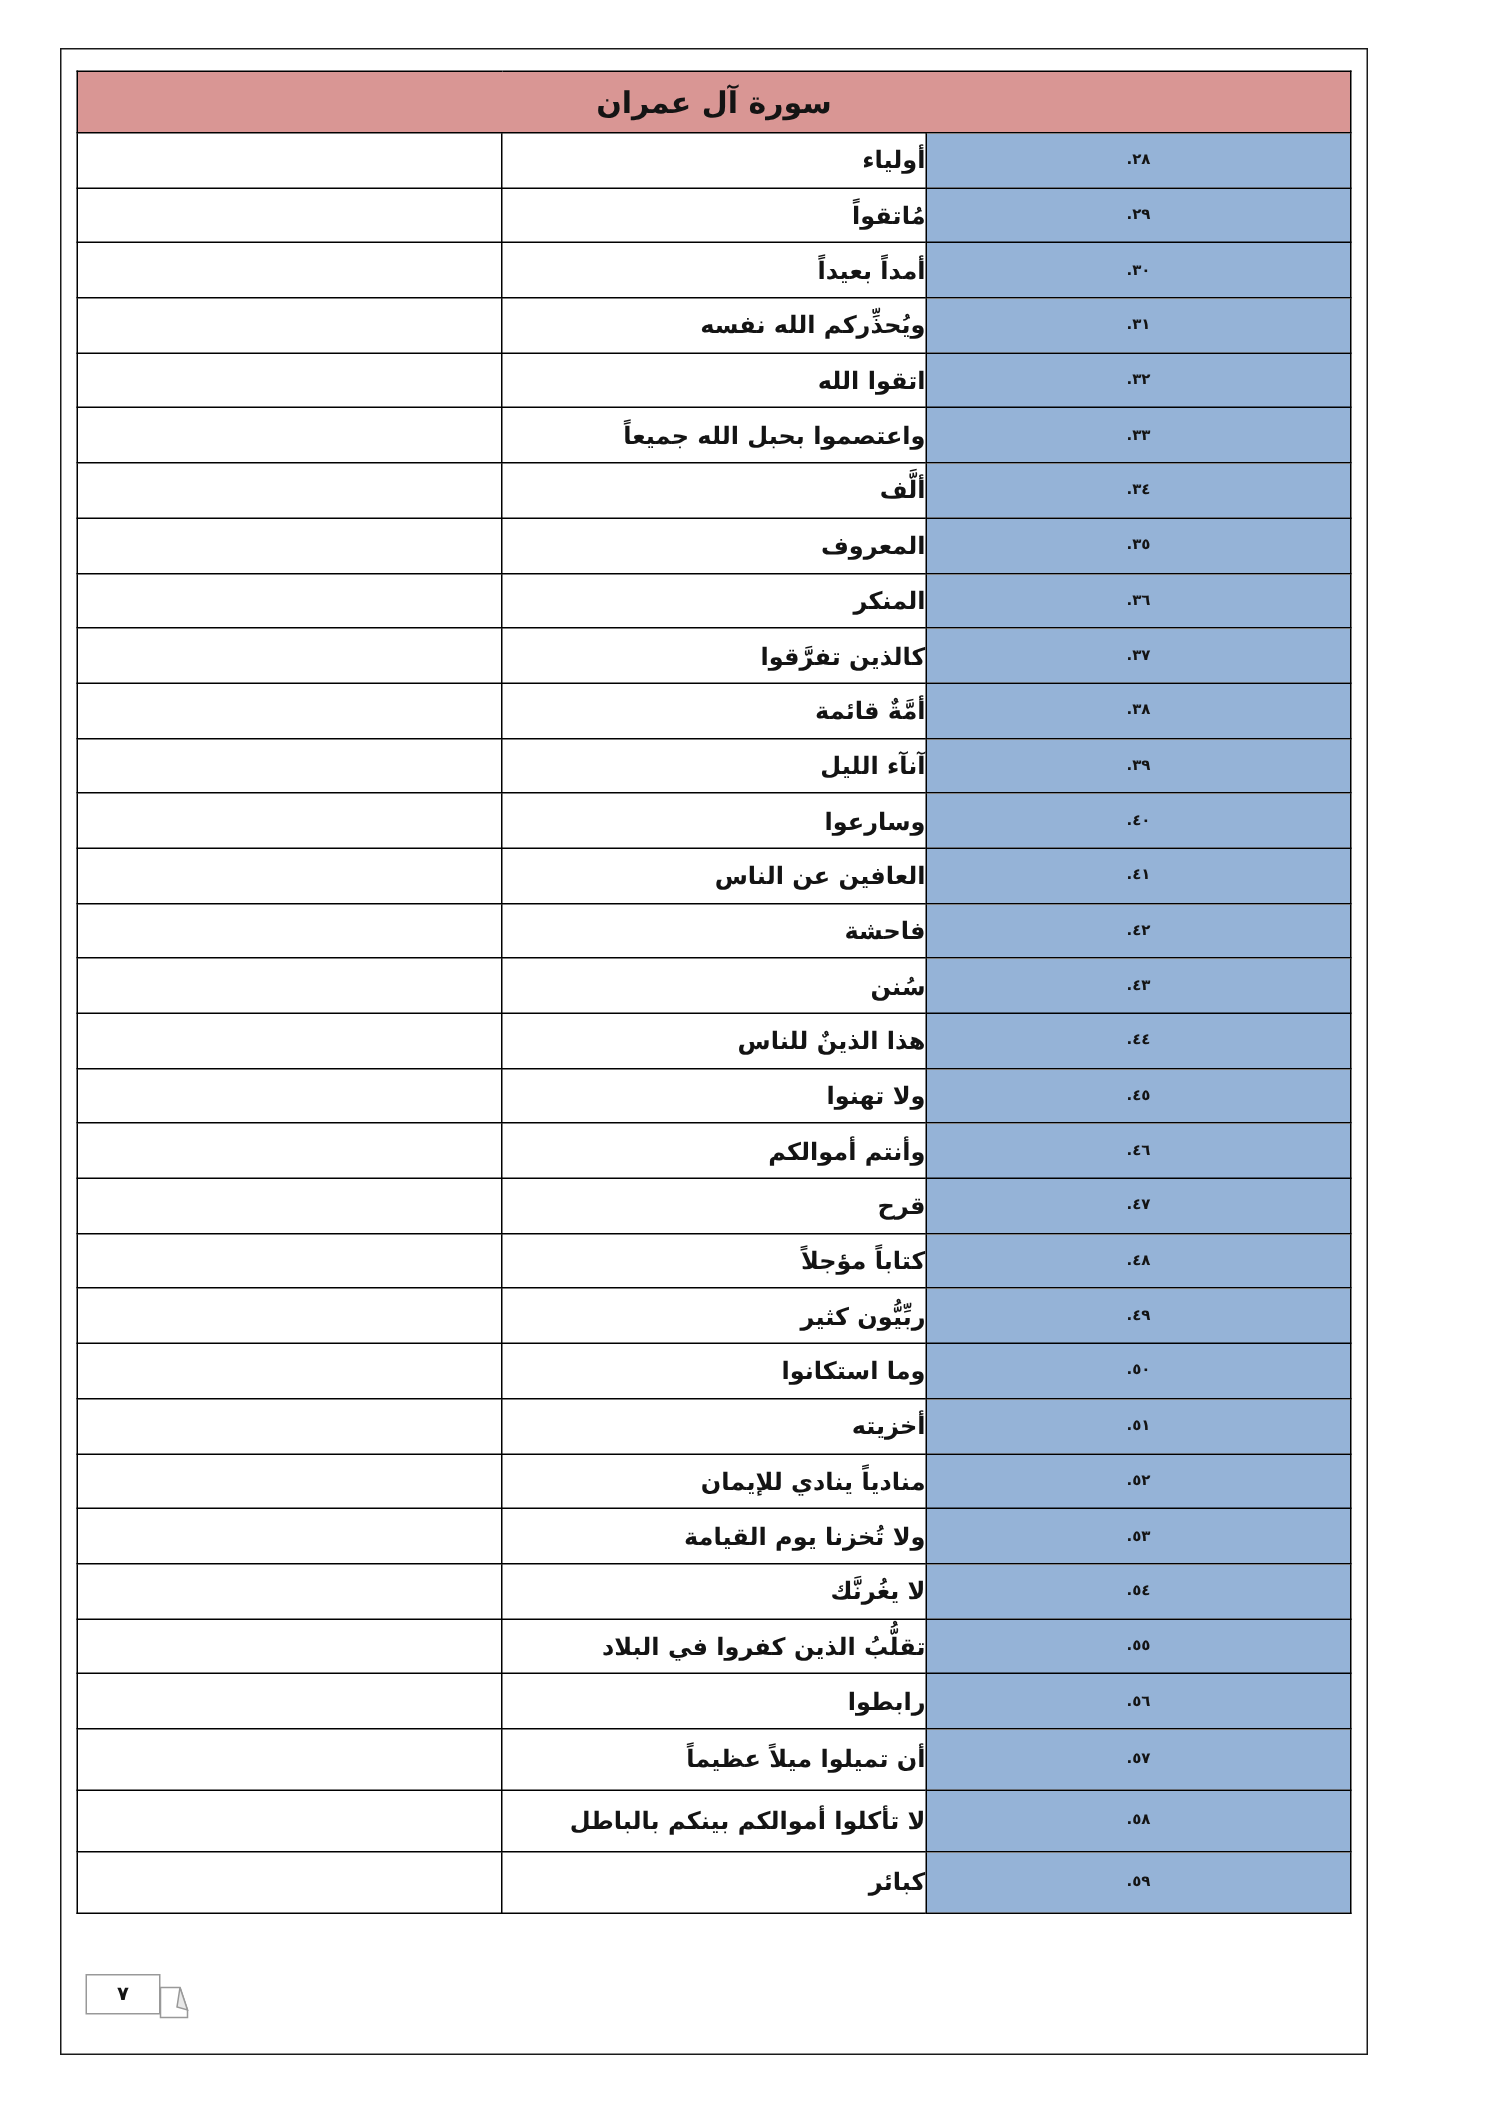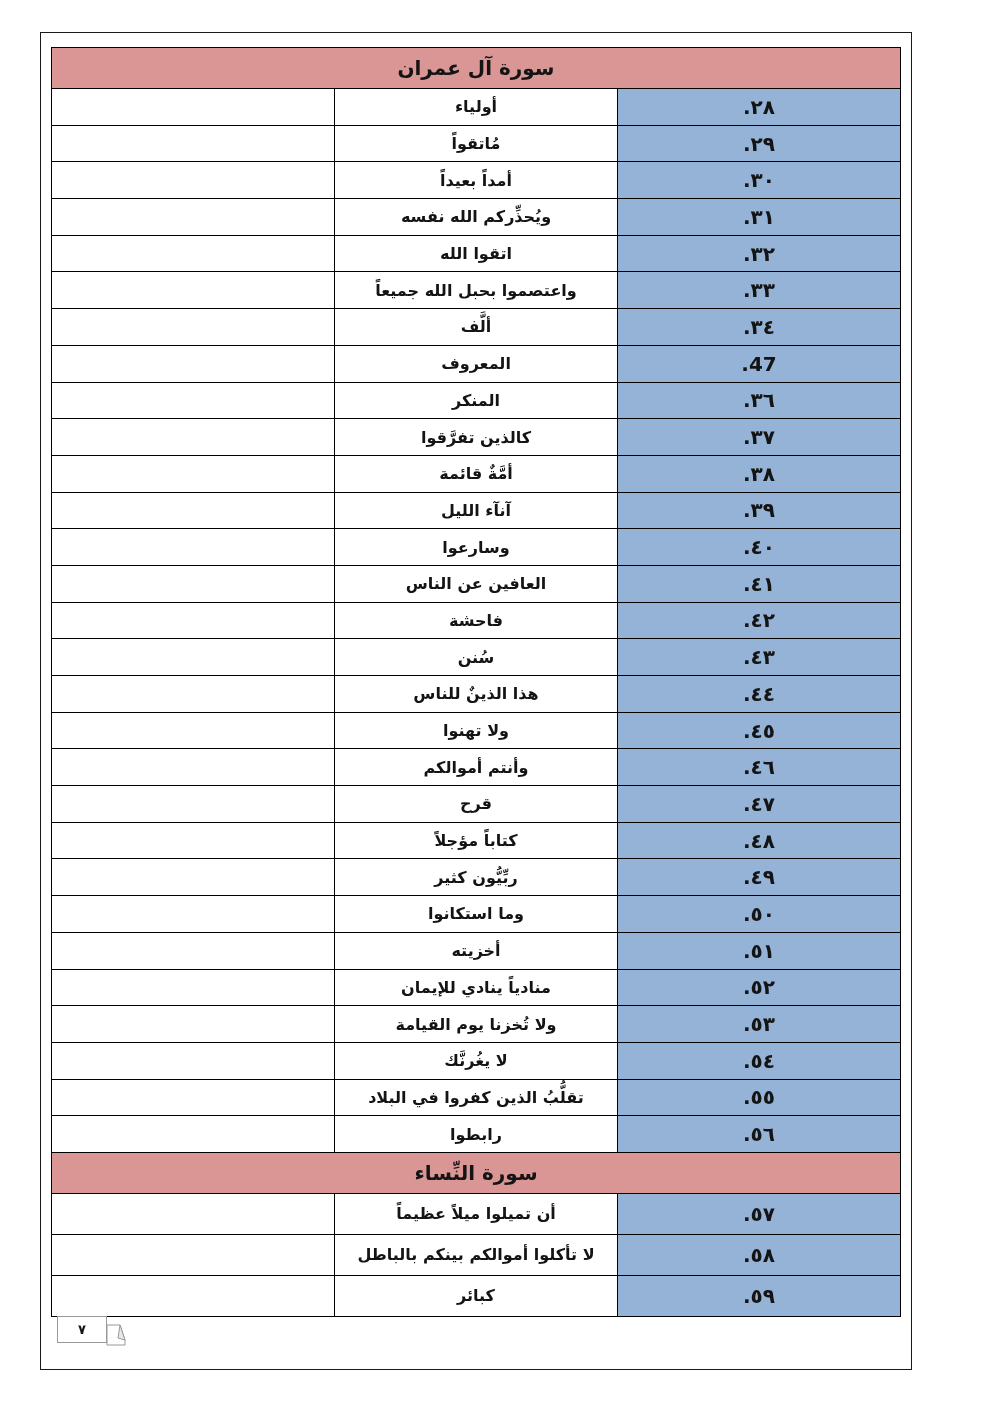--- a/index.html
+++ b/index.html
@@ -34,26 +34,26 @@
     font-weight:bold;
     font-size:20px;
     height:41px;
     letter-spacing:0.5px;
   }
   td.num-cell {
     background:var(--num-bg, #95B3D7);
     width:76px;
     text-align:center;
     font-weight:bold;
-    font-size:20px;
+    font-size:10px;
     direction:rtl;
   }
   td.word-cell {
     width:276px;
-    text-align:center;
+    text-align:right;
     font-weight:bold;
     font-size:16px;
     direction:rtl;
   }
   td.empty-cell { background:#ffffff; }
   tr.s0 { height:36.7px; }
   tr.s1 { height:41px; }
 
   .page-number-box {
     position:absolute;
@@ -119,21 +119,21 @@
     <td class="empty-cell"></td>
   </tr>
 
   <tr class="vocab-row s0">
     <td class="num-cell">٣٤.</td>
     <td class="word-cell">ألَّف</td>
     <td class="empty-cell"></td>
   </tr>
 
   <tr class="vocab-row s0">
-    <td class="num-cell">47.</td>
+    <td class="num-cell">٣٥.</td>
     <td class="word-cell">المعروف</td>
     <td class="empty-cell"></td>
   </tr>
 
   <tr class="vocab-row s0">
     <td class="num-cell">٣٦.</td>
     <td class="word-cell">المنكر</td>
     <td class="empty-cell"></td>
   </tr>
 
@@ -250,23 +250,20 @@
     <td class="word-cell">تقلُّبُ الذين كفروا في البلاد</td>
     <td class="empty-cell"></td>
   </tr>
 
   <tr class="vocab-row s0">
     <td class="num-cell">٥٦.</td>
     <td class="word-cell">رابطوا</td>
     <td class="empty-cell"></td>
   </tr>
 
-  <tr class="section-header-row">
-    <td colspan="3" class="section-title">سورة النِّساء</td>
-  </tr>
 
   <tr class="vocab-row s1">
     <td class="num-cell">٥٧.</td>
     <td class="word-cell">أن تميلوا ميلاً عظيماً</td>
     <td class="empty-cell"></td>
   </tr>
 
   <tr class="vocab-row s1">
     <td class="num-cell">٥٨.</td>
     <td class="word-cell">لا تأكلوا أموالكم بينكم بالباطل</td>

